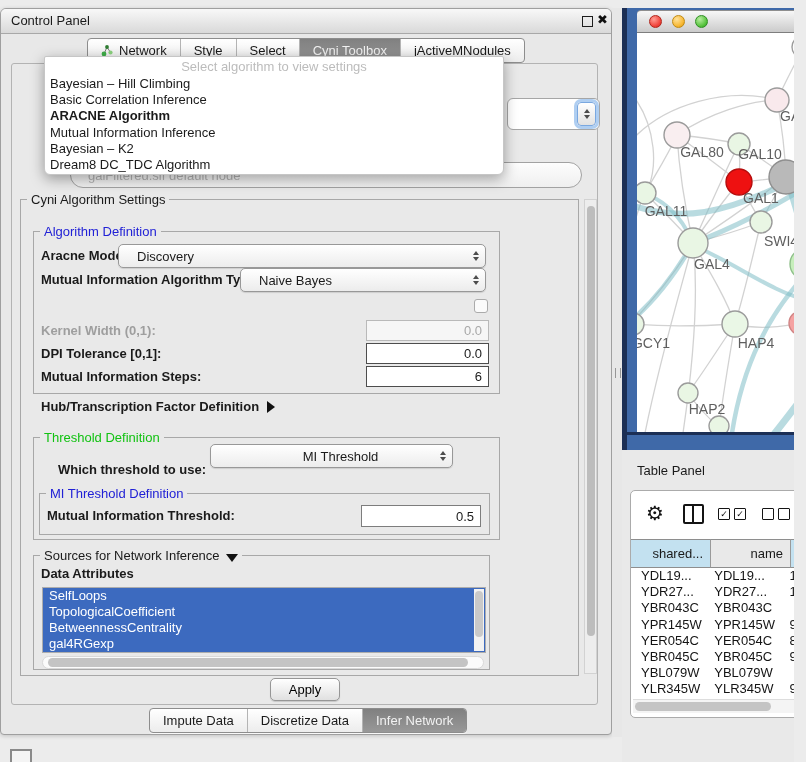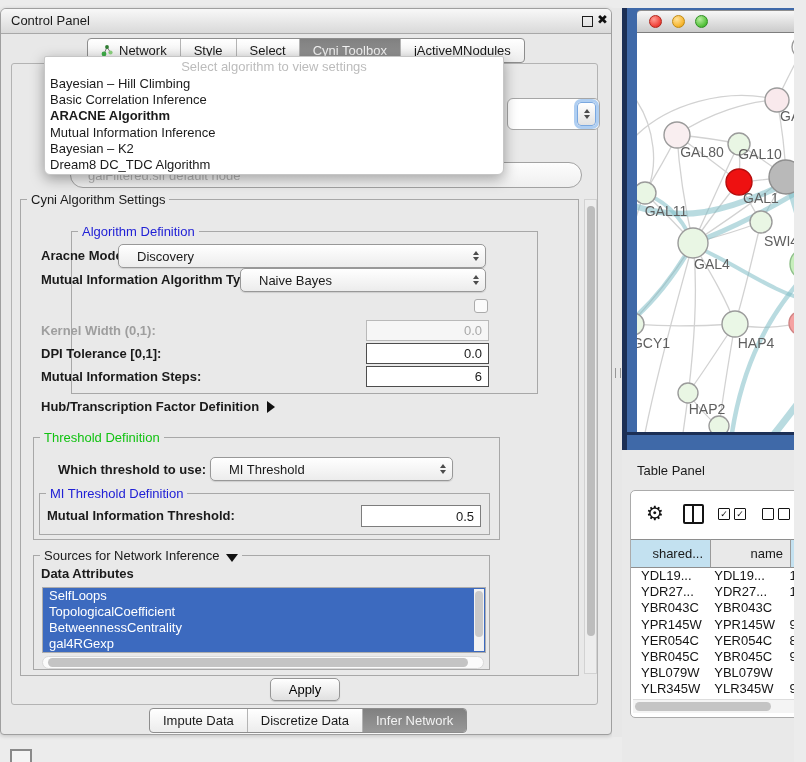--- a/index.html
+++ b/index.html
@@ -32,21 +32,21 @@
            border:1px solid #7aa8e0;box-shadow:0 0 0 3px rgba(110,165,230,.55);display:flex;flex-direction:column;align-items:center;justify-content:center;}
   .pill-combo{position:absolute;left:58px;top:98px;width:512px;height:26px;border:1px solid #a2a2a2;border-radius:13px;
               background:linear-gradient(#fdfdfd,#efefef);color:#b4b4b4;line-height:26px;padding-left:17px;box-sizing:border-box;z-index:1;}
 
   
   .settings-group{position:absolute;left:8px;top:135px;width:557px;height:475px;border:1px solid #a8a8a8;}
   .legend{position:absolute;top:-8px;left:6px;background:#e9e9e9;padding:0 4px;white-space:nowrap;}
   .lg-blue{color:#2121d6;}
   .lg-green{color:#11c211;}
   .gbox{position:absolute;border:1px solid #a8a8a8;}
-  .alg-box{left:12px;top:31px;width:465px;height:161px;margin-left:38px;}
+  .alg-box{left:12px;top:31px;width:465px;height:161px;}
   .thr-box{left:12px;top:237px;width:465px;height:101px;}
   .mi-box{left:18px;top:293px;width:449px;height:40px;}
   .src-box{left:12px;top:355px;width:455px;height:113px;}
   .lb{position:absolute;font-weight:700;color:#1a1a1a;white-space:nowrap;}
   .lb.dis{color:#9e9e9e;}
   .combo{position:absolute;border:1px solid #989898;border-radius:5px;background:linear-gradient(#ffffff,#ececec);
          display:flex;align-items:center;padding-left:18px;box-sizing:border-box;box-shadow:0 1px 1px rgba(0,0,0,.12);}
   .spin{position:absolute;right:6px;top:50%;transform:translateY(-50%);display:flex;flex-direction:column;align-items:center;}
   .tri-up{width:0;height:0;border-left:3.5px solid transparent;border-right:3.5px solid transparent;border-bottom:4.5px solid #4c4c4c;margin-bottom:2px;}
   .tri-dn{width:0;height:0;border-left:3.5px solid transparent;border-right:3.5px solid transparent;border-top:4.5px solid #4c4c4c;}
@@ -205,21 +205,21 @@
         </div>
 
         <span class="lb" style="left:20px;top:199px;line-height:16px;">
           <span>Hub/Transcription Factor Definition</span><span class="tri-right"></span>
         </span>
 
         <div class="gbox thr-box">
           <span class="legend lg-green">Threshold Definition</span>
         </div>
         <span class="lb" style="left:20px;top:258px;width:165px;text-align:right;line-height:24px;">Which threshold to use:</span>
-        <div class="combo" style="left:189px;top:257px;width:243px;height:24px;">
+        <div class="combo" style="left:189px;top:244px;width:243px;height:24px;justify-content:center;">
           <span>MI Threshold</span>
           <span class="spin">
               <span class="tri-up"></span>
               <span class="tri-dn"></span>
             </span>
         </div>
         <div class="gbox mi-box">
           <span class="legend lg-blue">MI Threshold Definition</span>
         </div>
         <span class="lb" style="left:26px;top:305px;line-height:22px;">Mutual Information Threshold:</span>

